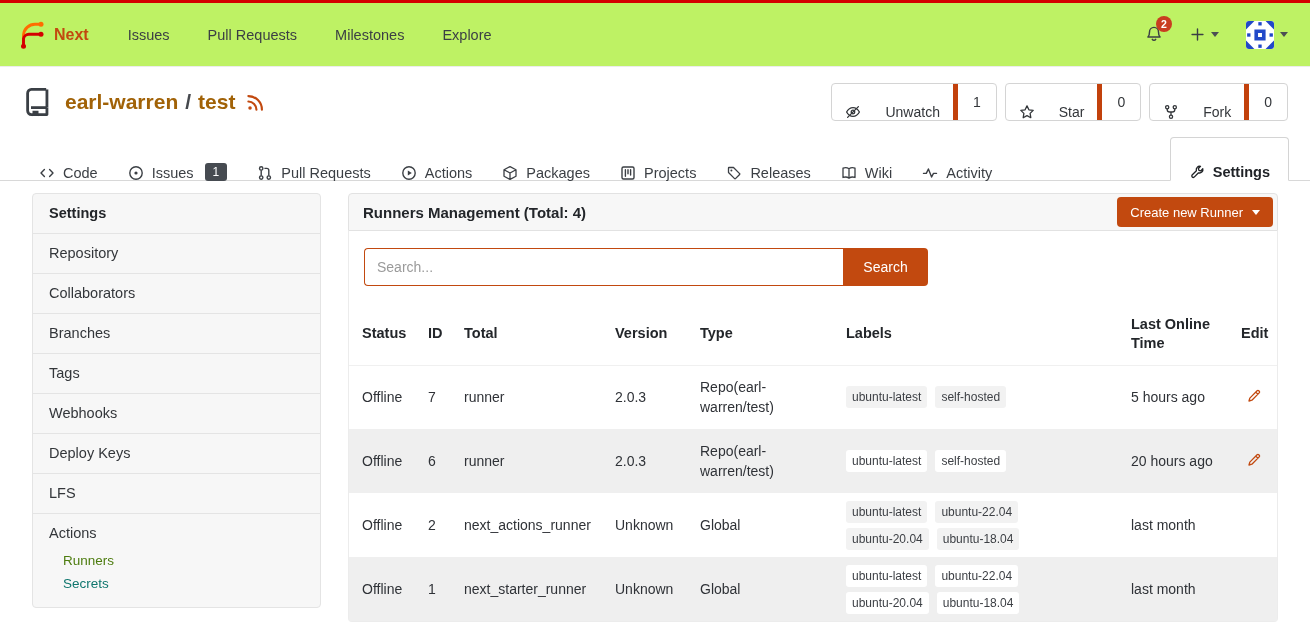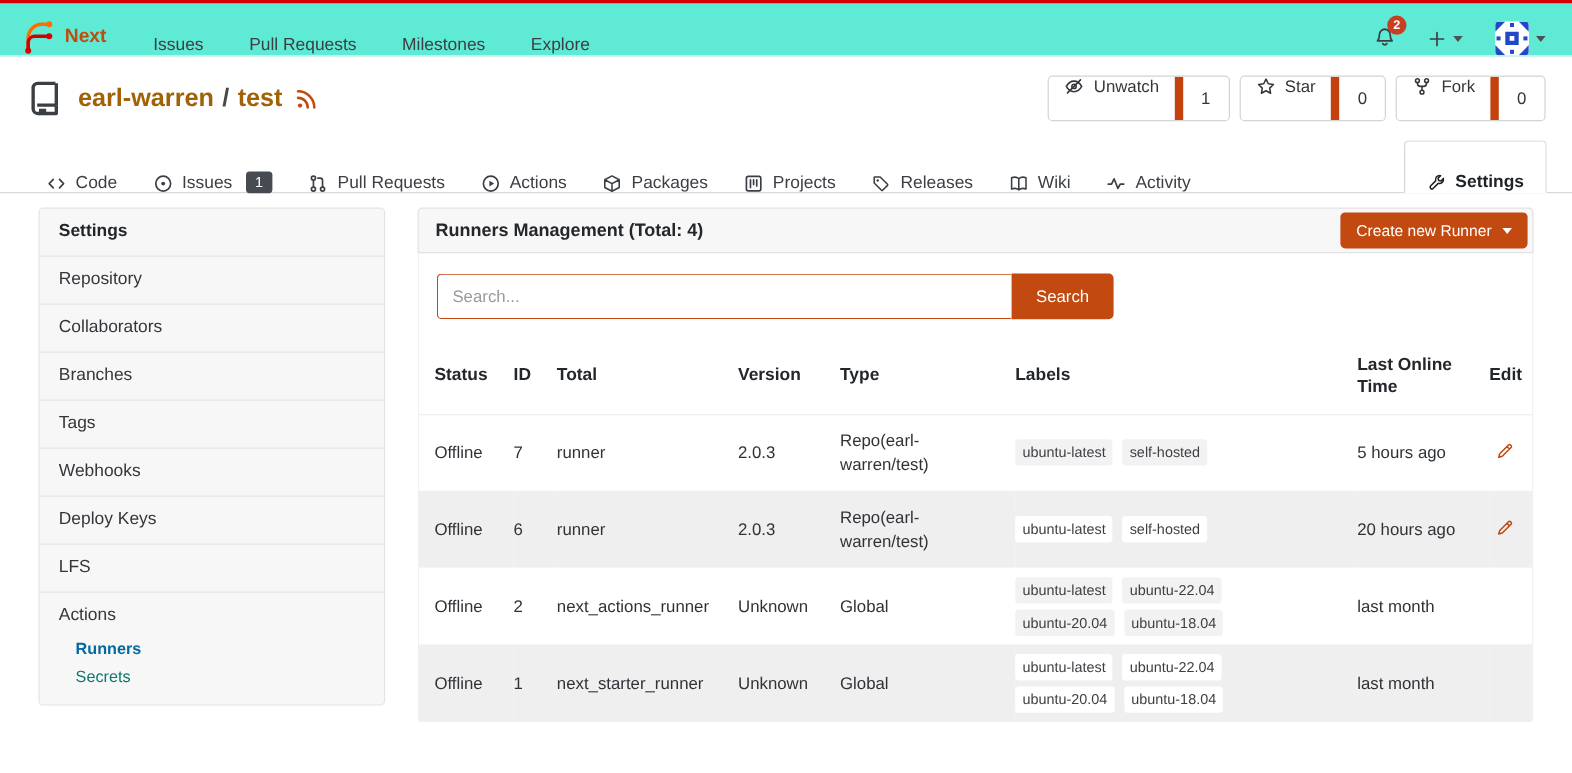--- a/index.html
+++ b/index.html
@@ -4,22 +4,22 @@
 <style>
   * { margin:0; padding:0; box-sizing:border-box; }
   body {
     width:1310px; height:644px; overflow:hidden;
     background:#fff; color:#33363a;
     font-family:"Liberation Sans", sans-serif;
   }
   .topline { height:3px; background:#d40000; }
 
   
-  .navbar { height:44px; background:#5eead4; border-bottom:1px solid #ececec;
-            display:flex; align-items:flex-end; padding:0 22px 0 16px; }
+  .navbar { height:64px; background:#bef264; border-bottom:1px solid #ececec;
+            display:flex; align-items:center; padding:0 22px 0 16px; }
   .brand { display:flex; align-items:center; gap:8px; margin-right:20px; cursor:pointer; }
   .brand-name { color:#c2490f; font-weight:bold; font-size:16px; }
   .nav-link { color:#3b3f44; font-size:14.5px; margin:0 19px; cursor:pointer; }
   .nav-right { margin-left:auto; display:flex; align-items:center; gap:27px; }
   .bell-wrap { position:relative; cursor:pointer; }
   .notif-badge { position:absolute; top:-8px; right:-9px; background:#c93d20; color:#fff;
     font-size:10.5px; font-weight:bold; border-radius:50%; width:16px; height:16px;
     line-height:16px; text-align:center; }
   .icon-with-caret { display:flex; align-items:center; gap:6px; cursor:pointer; }
   .caret { width:0; height:0; border-left:4px solid transparent; border-right:4px solid transparent;
@@ -28,22 +28,22 @@
   .avatar { width:28px; height:28px; border-radius:3px; background:#fff; display:block; }
 
   
   .repo-header { height:70px; display:flex; align-items:center; padding:0 22px; }
   .repo-title { font-size:21px; margin-left:13px; display:flex; align-items:center; gap:7px; }
   .repo-owner, .repo-name { color:#a16207; cursor:pointer; }
   .repo-sep { color:#45484d; }
   .rss { margin-left:4px; cursor:pointer; display:flex; }
   .repo-actions { margin-left:auto; display:flex; gap:8px; }
   .btn-group { display:flex; border:1px solid #d4d4d4; border-radius:4px; overflow:hidden; background:#fff; }
-  .btn-main { display:flex; align-items:flex-start; gap:8px; padding:0 13px; height:36px;
-    font-size:14px; border-right:7px solid #c2410c; cursor:pointer; color:#33363a; }
+  .btn-main { display:flex; align-items:flex-end; gap:24px; padding:0 13px; height:36px;
+    font-size:14px; border-right:5px solid #c2410c; cursor:pointer; color:#33363a; }
   .btn-count { padding:0 15px; height:36px; display:flex; align-items:center; font-size:14px; cursor:pointer; }
 
   
   .tabbar { display:flex; height:44px; border-bottom:1px solid #d8d8d8; padding:0 21px 0 24px; }
   .tab { display:flex; align-items:flex-end; gap:8px; padding:0 15px; font-size:14.5px;
     color:#3b3f44; cursor:pointer; height:43px; align-self:flex-start; margin-top:1px; }
   .count-badge { background:#464b51; color:#fff; border-radius:3px; font-size:12px;
     padding:2px 8px; margin-left:3px; }
   .tab-spacer { flex:1; }
   .tab.active { background:#fff; border:1px solid #d4d4d4; border-bottom:1px solid #fff;
@@ -55,21 +55,21 @@
 
   .sidebar { width:289px; flex-shrink:0; border:1px solid #e4e4e4; border-radius:4px;
     background:#f7f7f7; overflow:hidden; }
   .side-item { padding:11px 16px; font-size:14.5px; border-bottom:1px solid #e4e4e4;
     cursor:pointer; color:#33363a; min-height:40px; }
   .side-item.header { font-weight:bold; color:#222529; }
   .side-section { padding:11px 16px 12px; }
   .side-section-label { font-size:14.5px; cursor:pointer; }
   .sub-list { padding:8px 0 0 14px; }
   .sub-item { padding:4px 0; font-size:13.5px; cursor:pointer; color:#5a5e63; }
-  .sub-item.active { font-weight:bold; color:#0369a1; }
+  .sub-item.active { font-weight:normal; color:#4d7c0f; }
   .sub-item.muted { color:#0f766e; }
 
   
   .panel { flex:1; }
   .panel-header { display:flex; align-items:center; justify-content:space-between;
     background:#f7f7f7; border:1px solid #e2e2e2; border-radius:4px 4px 0 0;
     height:38px; padding:0 4px 0 14px; }
   .panel-title { font-weight:bold; font-size:15px; color:#23262a; }
   .create-btn { background:#c2490f; color:#fff; border:none; border-radius:4px; height:30px;
     padding:0 13px; font-size:13px; display:flex; align-items:center; gap:9px; cursor:pointer;

